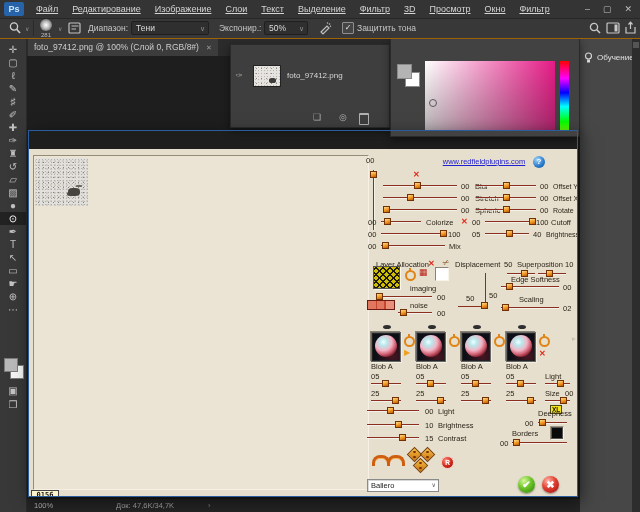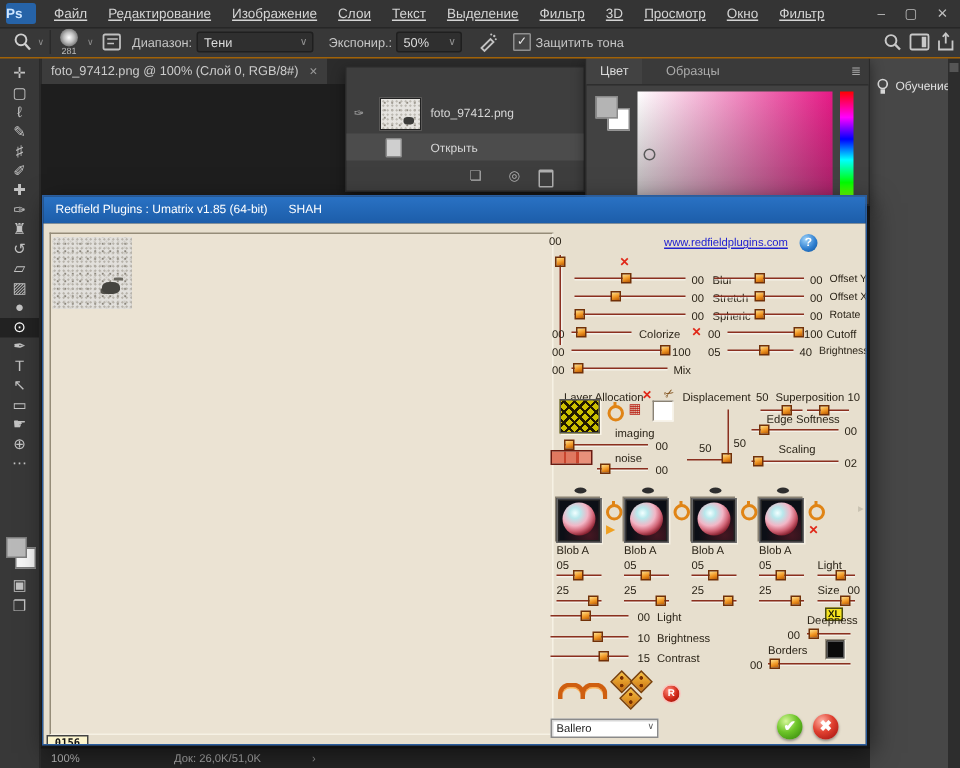--- a/index.html
+++ b/index.html
@@ -1,20 +1,20 @@
 <!DOCTYPE html>
 <html><head>
 <meta charset="utf-8">
 <style>
   html,body{margin:0;padding:0;background:#101010;font-family:"Liberation Sans",sans-serif;}
   .screen{position:relative;width:640px;height:512px;overflow:hidden;background:#1e1e1e;}
   .abs{position:absolute;}
   
   .menubar{position:absolute;left:0;top:0;width:640px;height:18px;background:#343434;border-bottom:1px solid #272727;display:flex;align-items:center;z-index:40;}
-  .pslogo{width:20px;height:14px;margin-left:4px;background:#2663a8;border-radius:2px;color:#cfe6ff;font-size:9px;font-weight:bold;line-height:14px;flex:0 0 auto;}
+  .pslogo{width:20px;height:14px;margin-left:4px;background:#2663a8;border-radius:2px;color:#cfe6ff;font-size:9px;font-weight:bold;text-align:center;line-height:14px;flex:0 0 auto;}
   #menu{display:flex;gap:14px;margin-left:12px;}
   .mi{font-size:9px;color:#d4d4d4;white-space:nowrap;text-decoration:underline;}
   .winbtns{position:absolute;right:8px;top:0;height:18px;display:flex;gap:13px;align-items:center;}
   .winbtns span{color:#bdbdbd;font-size:9px;line-height:18px;}
   .optionsbar{position:absolute;left:0;top:18px;width:640px;height:20px;background:#383838;border-bottom:1px solid #a16207;z-index:39;padding-left:11px;}
   .obar-t{position:absolute;font-size:8.5px;color:#c6c6c6;line-height:1;white-space:nowrap;}
   .dd{position:absolute;height:14px;background:#2f2f2f;border:1px solid #1f1f1f;border-radius:2px;color:#dcdcdc;font-size:8.5px;line-height:13px;padding:0 4px;box-sizing:border-box;}
   .dd .ch{position:absolute;right:3px;top:0;color:#909090;font-size:7px;line-height:13px;}
   .cb{position:absolute;width:10px;height:10px;background:#454545;border:1px solid #8f8f8f;color:#e6e6e6;font-size:8px;line-height:9px;text-align:center;border-radius:1px;}
   .brushprev{position:absolute;width:12px;height:12px;border-radius:50%;background:radial-gradient(circle,#ffffff 0%,#bfbfbf 40%,#5a5a5a 85%,#3a3a3a 100%);}
@@ -206,46 +206,37 @@
   </div>
 
   <div class="docarea">
     <div class="tabbar">
       <div class="tab">
         <span>foto_97412.png @ 100% (Слой 0, RGB/8#)</span><span class="tclose">✕</span>
       </div>
     </div>
     <div class="statusbar">
       <span style="left:8px">100%</span>
-      <span style="left:90px;color:#a8a8a8">Док: 26,0K/51,0K</span>
+      <span style="left:90px;color:#a8a8a8">Док: 47,6K/34,7K</span>
       <span style="left:182px;color:#8a8a8a">›</span>
     </div>
   </div>
 
   <div class="panel" style="left:230px;top:44px;width:158px;height:82px">
     <div class="hrow1">
       <span class="phicon" style="left:5px;top:5px;font-size:8px">✑</span>
       <div class="hthumb"></div>
       <span class="hlabel" style="top:10px">foto_97412.png</span>
     </div>
-    <div class="hrow2">
-      <div class="hdoc"></div>
-      <span class="hlabel" style="top:6px">Открыть</span>
-    </div>
     <span class="hfooter-ic" style="left:82px;top:68px">❏</span>
     <span class="hfooter-ic" style="left:108px;top:68px">◎</span>
     <span class="trashi" style="left:128px;top:68px"></span>
   </div>
 
   <div class="panel" style="left:390px;top:38px;width:188px;height:97px;background:#424242">
-    <div class="phead" style="background:#3a3a3a">
-      <span class="ptab" style="background:#424242;height:17px">Цвет</span>
-      <span class="ptab" style="left:44px;color:#ababab">Образцы</span>
-      <span class="phicon" style="right:5px">≣</span>
-    </div>
     <div class="cswf" style="left:6px;top:25px"></div>
     <div class="cswb" style="left:14px;top:33px"></div>
     <div class="cgrad" style="left:34px;top:22px;width:130px;height:69px"></div>
     <div class="cring" style="left:38px;top:60px"></div>
     <div class="chue" style="left:169px;top:22px;width:9px;height:69px"></div>
   </div>
 
   <div class="rightdock">
     <div class="learnrow">
       <svg width="9" height="12" viewBox="0 0 9 12">
@@ -253,23 +244,20 @@
           <rect x="3" y="7.5" width="3" height="3" fill="#d8d8d8"></rect>
         </svg>
       <span>Обучение</span>
     </div>
   </div>
   <div class="farstrip">
     <div style="position:absolute;left:1px;top:4px;width:6px;height:6px;background:#555"></div>
   </div>
 
   <div class="plugin">
-    <div class="ptitle">
-      <span class="tt">Redfield Plugins : Umatrix v1.85 (64-bit)</span><span class="bb">SHAH</span>
-    </div>
     <div class="pbody">
 
       <div class="preview">
         <div class="noisethumb"></div>
       </div>
       <span class="cnt" style="left:2px;top:341px;width:26px;height:8px">0156</span>
       <span class="t" style="left:543px;top:186px;color:#c9c2b2">▸</span>
 
       <span class="plink" style="left:400px;top:9px;width:110px">www.redfieldplugins.com</span>
       <span class="helpb" style="left:504px;top:7px">?</span>

